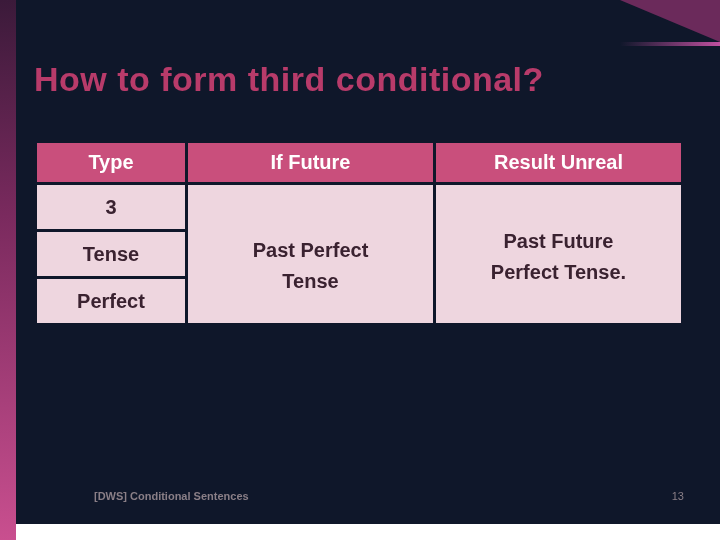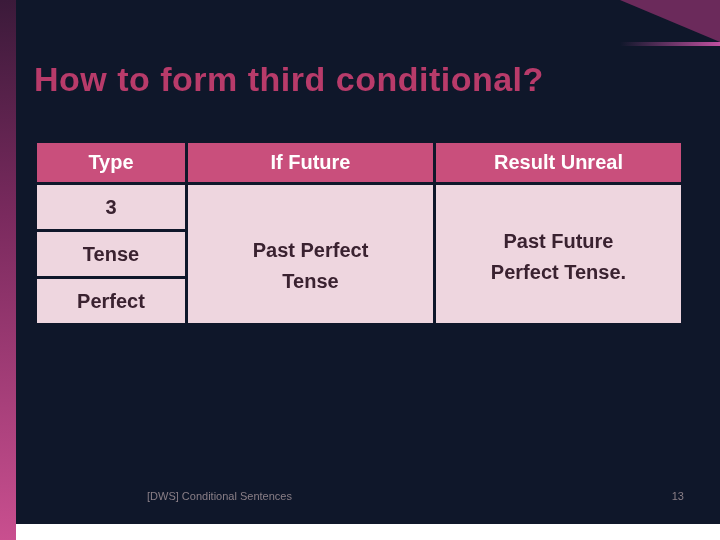--- a/index.html
+++ b/index.html
@@ -48,21 +48,21 @@
   .col-if   { width: 250px; }
   .col-res  { width: 250px; }
   .hrow { height: 34px; }
   .brow { height: 44px; }
   .footer {
     position: absolute; bottom: 22px; left: 34px; width: 650px;
     display: flex; justify-content: space-between; align-items: center;
     font-family: "Trebuchet MS", Verdana, sans-serif;
     font-size: 11px; color: #8a7f87;
   }
-  .footer .src { margin-left: 113px; }
+  .footer .src { margin-left: 60px; font-weight: bold; }
   .footer .pg  { }
 </style>
 </head>
 <body>
 
 <div class="slide">
   <div class="accent-left"></div>
   <div class="accent-corner"></div>
 
   <div class="title">How to form third conditional?</div>

